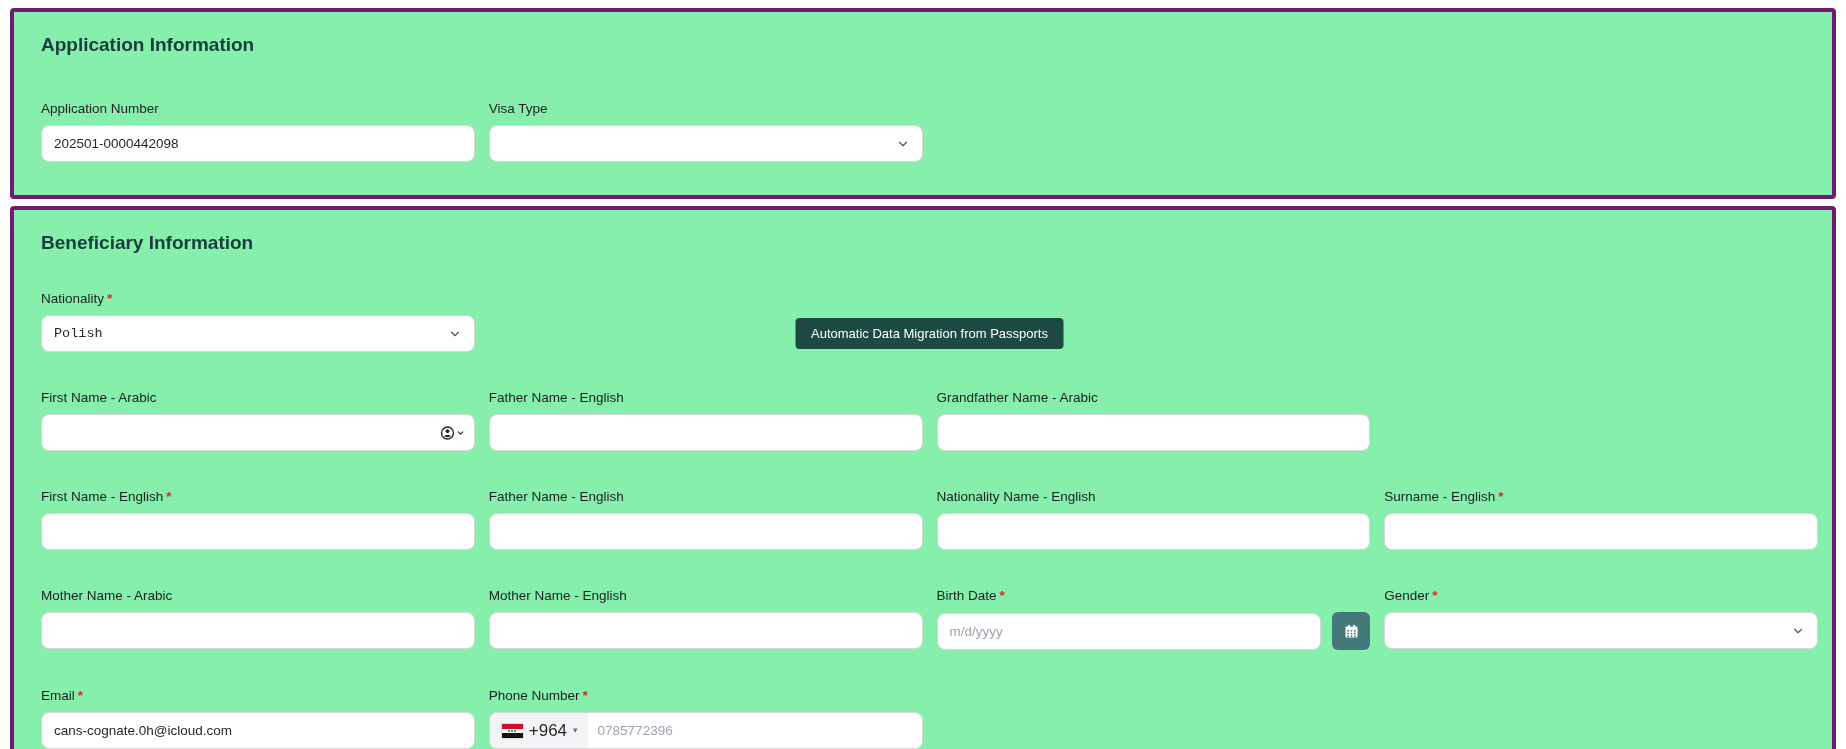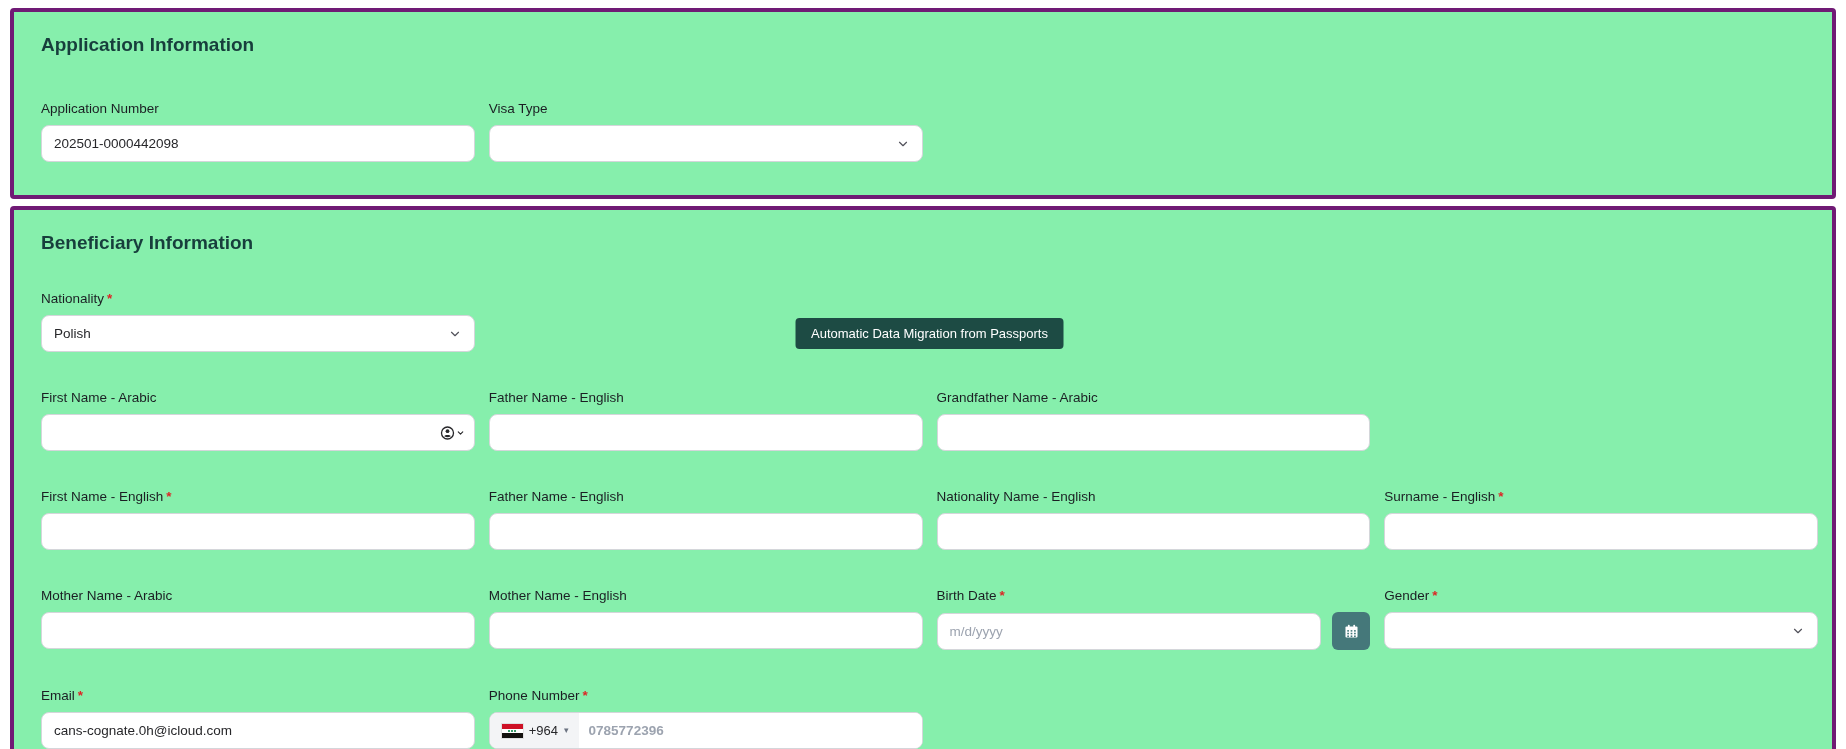--- a/index.html
+++ b/index.html
@@ -15,21 +15,21 @@
   .mt-row { margin-top: 36px; }
   .field-label { font-size: 13.5px; color: #1b1f23; line-height: 20px; margin-bottom: 6px; }
   .req { color: #dc2626; margin-left: 3px; font-weight: 700; }
   .control { position: relative; display: flex; align-items: center; }
   .input, .selectbox {
     width: 100%; height: 37px; border: 1px solid #d4d6da; border-radius: 8px;
     background: #fff; font-size: 13.5px; color: #27272a; padding: 0 12px;
     font-family: "Liberation Sans", sans-serif; outline: none;
   }
   .input::placeholder { color: #9ca3af; }
-  .selectbox { display: flex; align-items: center; justify-content: space-between; cursor: pointer; }
+  .selectbox { display: flex; align-items: center; justify-content: space-between; cursor: pointer; font-family: Liberation Mono, monospace; }
   .selectbox .sel-value { flex: 1; white-space: nowrap; overflow: hidden; }
   .chevron { color: #52525b; display: inline-flex; flex: none; margin-left: 8px; }
   .migrate-btn {
     position: absolute; left: 50%; transform: translateX(-50%); bottom: 3px;
     background: #1d4b44; color: #fff; border: none; border-radius: 4px;
     font-size: 13px; font-family: "Liberation Sans", sans-serif;
     padding: 4px 16px; height: 31px; cursor: pointer; white-space: nowrap;
   }
   .kbd-icon { position: absolute; right: 10px; top: 50%; transform: translateY(-50%);
     display: inline-flex; align-items: center; gap: 1px; color: #27272a; cursor: pointer; }
@@ -40,24 +40,24 @@
   .phone-box { display: flex; align-items: stretch; width: 100%; height: 37px;
     border: 1px solid #d4d6da; border-radius: 8px; background: #fff; overflow: hidden; }
   .dial-area { display: flex; align-items: center; gap: 6px; background: #f3f4f6;
     padding: 0 10px 0 12px; cursor: pointer; flex: none; }
   .flag { width: 21px; height: 14px; display: flex; flex-direction: column; flex: none;
     box-shadow: 0 0 0 1px rgba(0,0,0,0.08); }
   .flag .red { height: 5px; background: #ce1126; }
   .flag .white { height: 4px; background: #ffffff; display: flex; align-items: center; justify-content: center; gap: 1px; }
   .flag .white i { display: block; width: 2px; height: 2px; background: #007a3d; border-radius: 50%; }
   .flag .black { height: 5px; background: #14110f; }
-  .dial-code { font-size: 13px; color: #27272a; }
+  .dial-code { font-size: 17px; color: #27272a; }
   .dial-caret { color: #6b7280; font-size: 9px; line-height: 1; }
   .phone-input { flex: 1; border: none; border-radius: 0; height: 100%; font-size: 13.5px;
-    color: #27272a; padding: 0 10px; outline: none; font-family: "Liberation Sans", sans-serif; font-weight: bold; }
+    color: #27272a; padding: 0 10px; outline: none; font-family: "Liberation Sans", sans-serif; }
   .phone-input::placeholder { color: #9ca3af; }
 </style>
 </head>
 <body>
 
 <section class="card card-app">
   <h2 class="section-title">Application Information</h2>
   <div class="row mt-app">
     <div>
       <div class="field-label"><span>Application Number</span></div>

